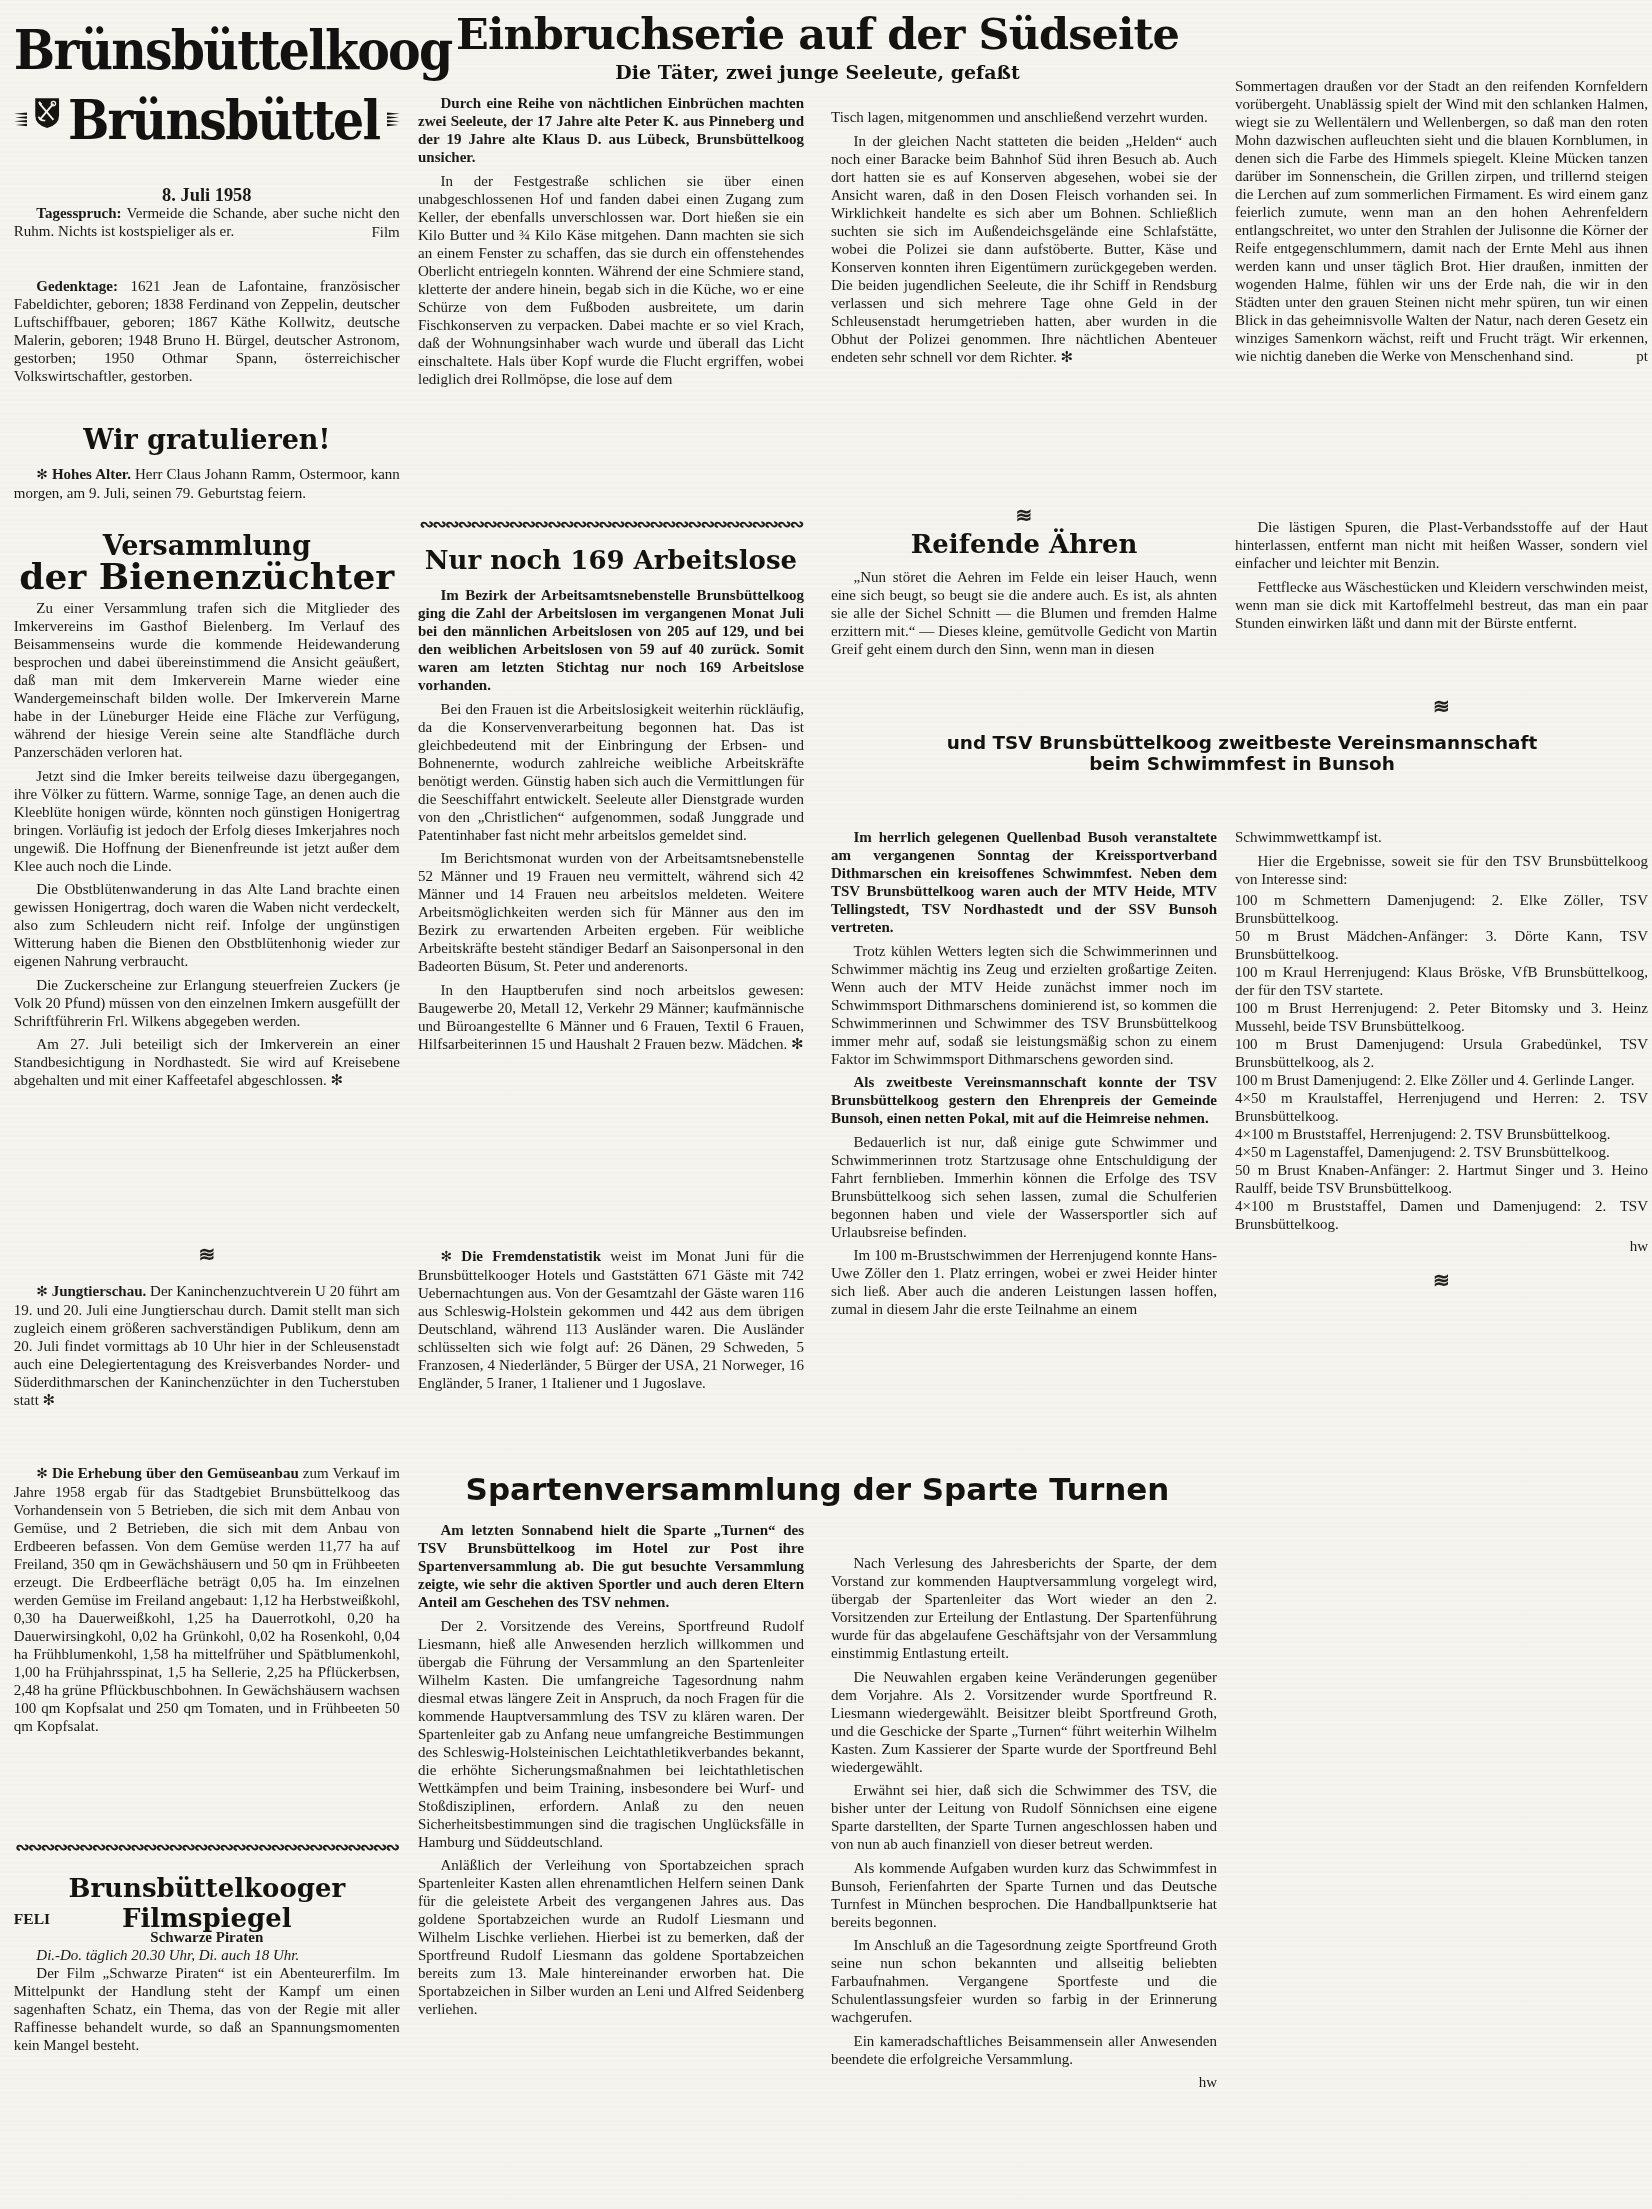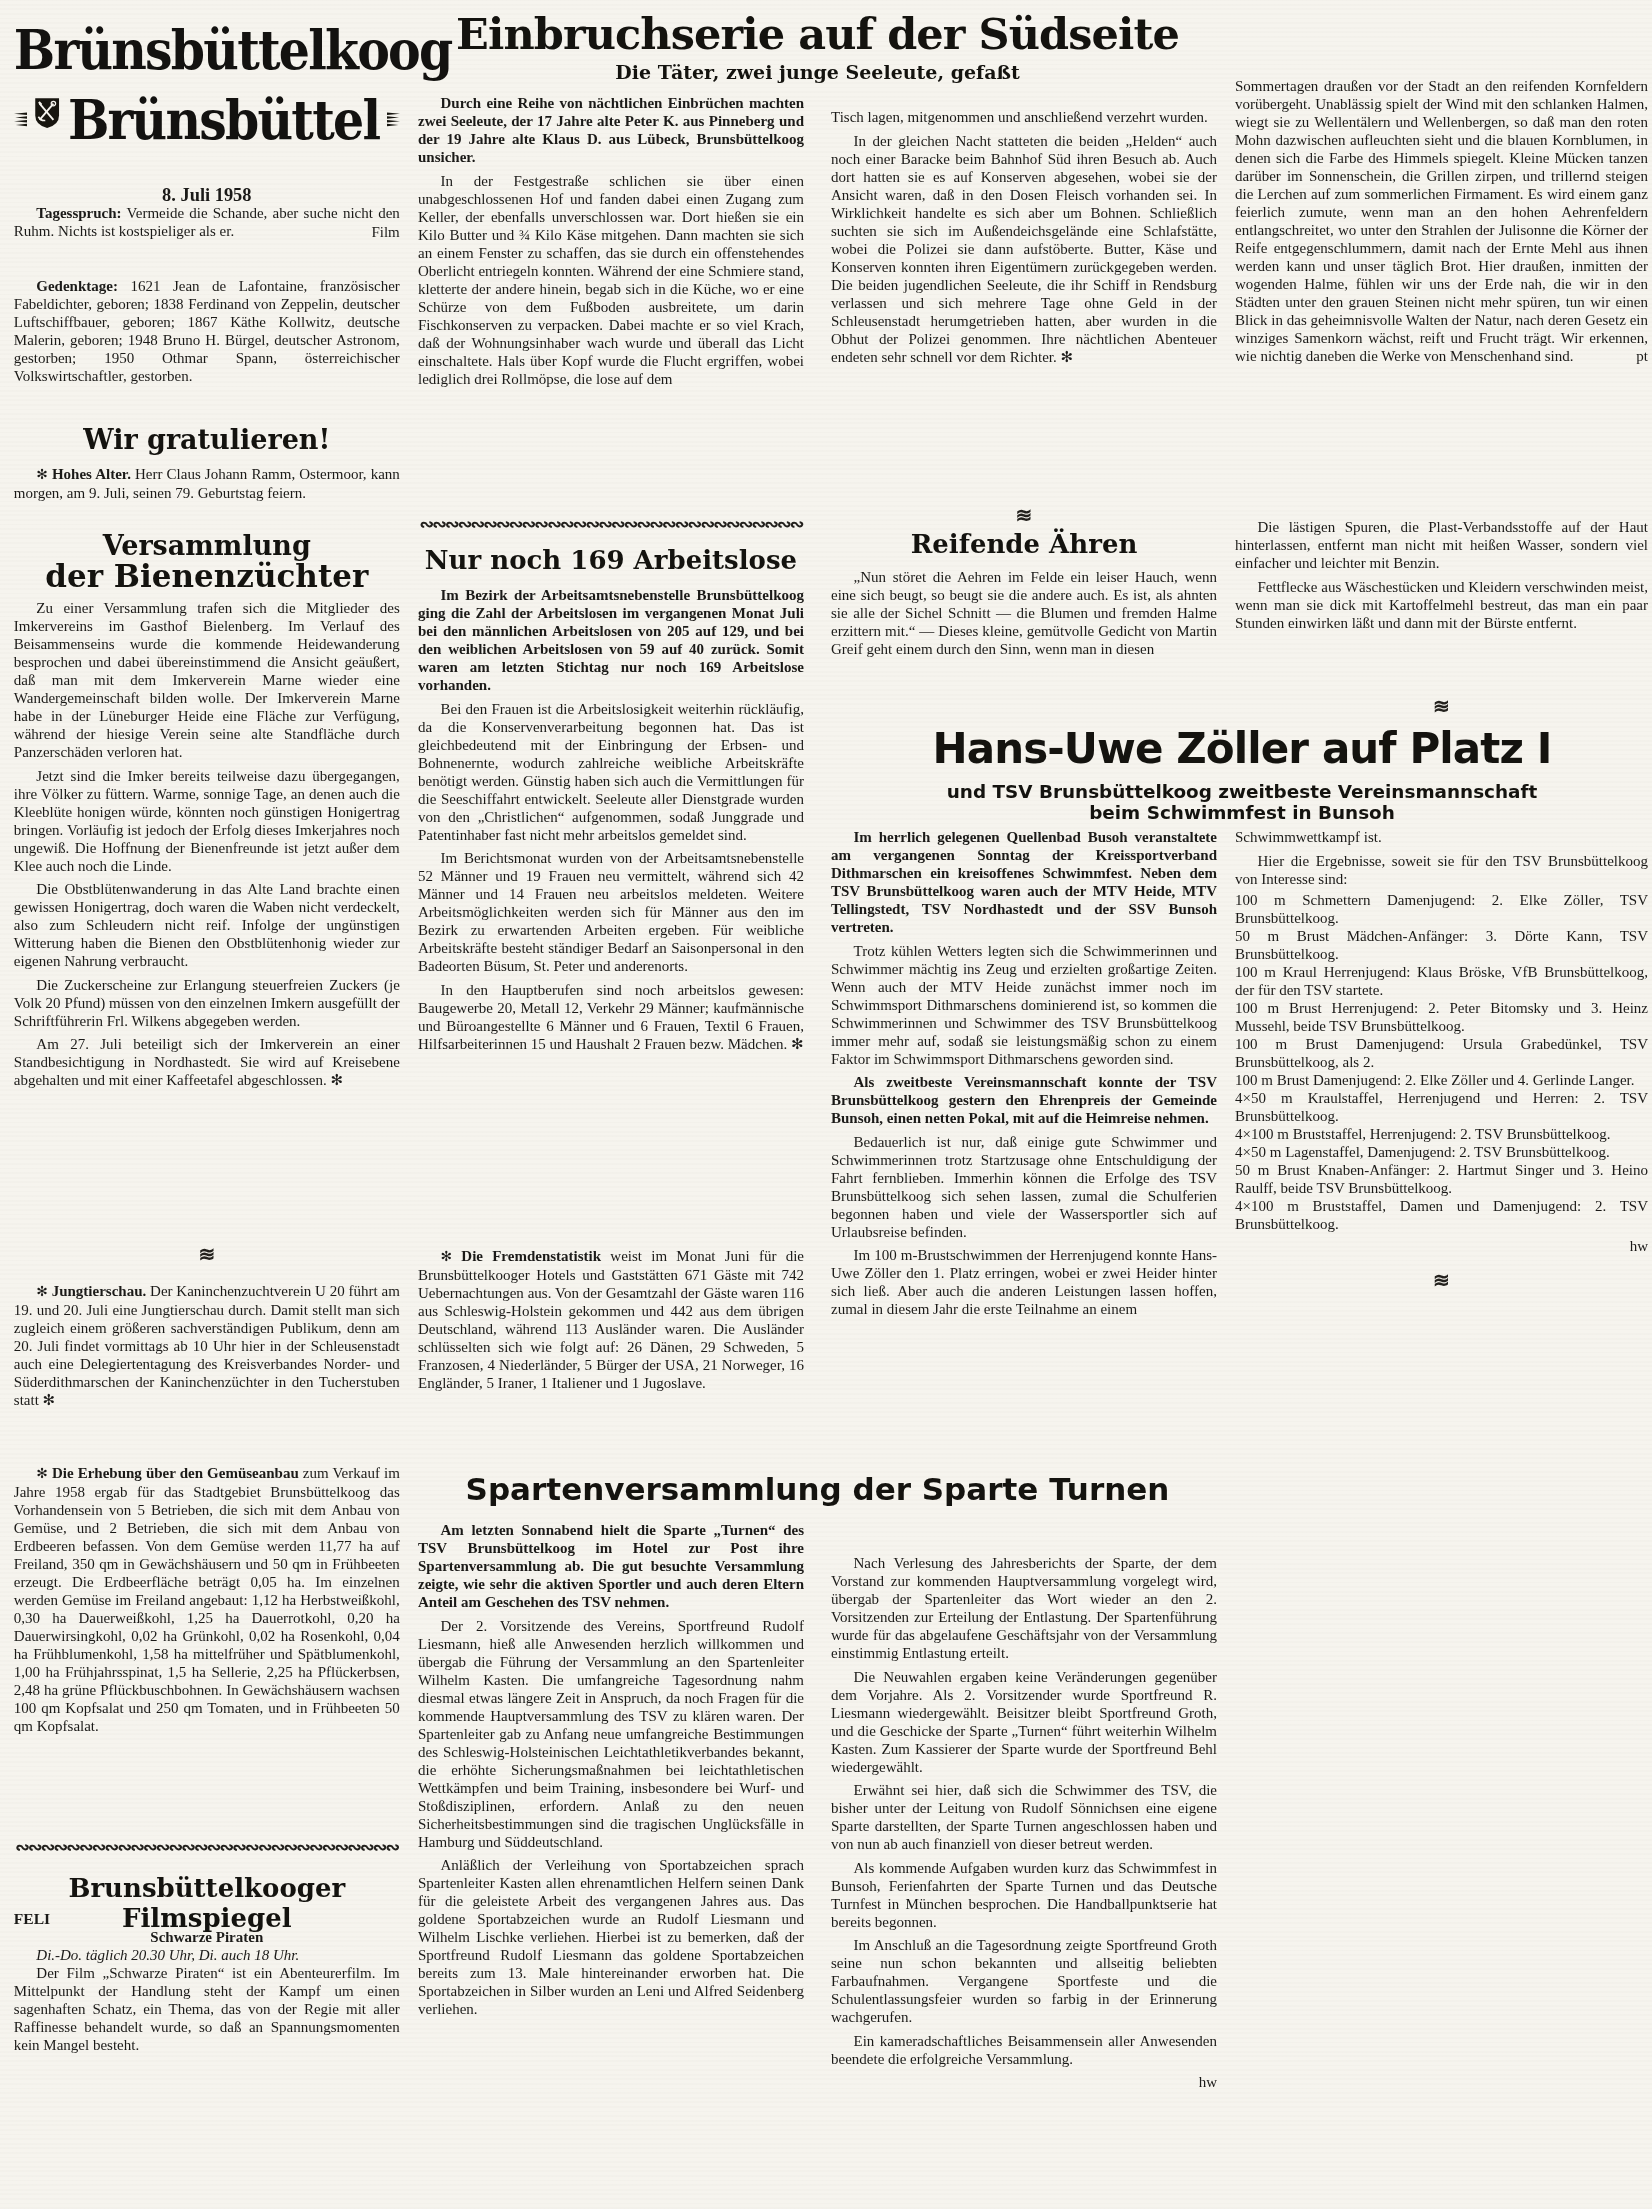--- a/index.html
+++ b/index.html
@@ -69,21 +69,21 @@
   </div>
 
   <h2 class="blk h-serif" style="left:13.8px;top:424px;width:386px;font-size:27px;">Wir gratulieren!</h2>
 
   <div class="blk" style="left:13.8px;top:465px;width:386px;">
     <p style="margin:0;"><span class="star">✻</span> <b>Hohes Alter.</b> <span>Herr Claus Johann Ramm, Ostermoor, kann morgen, am 9. Juli, seinen 79. Geburtstag feiern.</span></p>
   </div>
 
   <div class="blk" style="left:13.8px;top:531px;width:386px;">
     <h2 class="h-serif" style="font-size:27px;line-height:30px;">Versammlung</h2>
-    <h2 class="h-serif" style="font-size:31px;line-height:30px;">der Bienenzüchter</h2>
+    <h2 class="h-serif" style="font-size:36px;line-height:30px;">der Bienenzüchter</h2>
   </div>
 
   <div class="blk" style="left:13.8px;top:599px;width:386px;">
     <p>Zu einer Versammlung trafen sich die Mitglieder des Imkervereins im Gasthof Bielenberg. Im Verlauf des Beisammenseins wurde die kommende Heidewanderung besprochen und dabei übereinstimmend die Ansicht geäußert, daß man mit dem Imkerverein Marne wieder eine Wandergemeinschaft bilden wolle. Der Imkerverein Marne habe in der Lüneburger Heide eine Fläche zur Verfügung, während der hiesige Verein seine alte Standfläche durch Panzerschäden verloren hat.</p>
     <p>Jetzt sind die Imker bereits teilweise dazu übergegangen, ihre Völker zu füttern. Warme, sonnige Tage, an denen auch die Kleeblüte honigen würde, könnten noch günstigen Honigertrag bringen. Vorläufig ist jedoch der Erfolg dieses Imkerjahres noch ungewiß. Die Hoffnung der Bienenfreunde ist jetzt außer dem Klee auch noch die Linde.</p>
     <p>Die Obstblütenwanderung in das Alte Land brachte einen gewissen Honigertrag, doch waren die Waben nicht verdeckelt, also zum Schleudern nicht reif. Infolge der ungünstigen Witterung haben die Bienen den Obstblütenhonig wieder zur eigenen Nahrung verbraucht.</p>
     <p>Die Zuckerscheine zur Erlangung steuerfreien Zuckers (je Volk 20 Pfund) müssen von den einzelnen Imkern ausgefüllt der Schriftführerin Frl. Wilkens abgegeben werden.</p>
     <p>Am 27. Juli beteiligt sich der Imkerverein an einer Standbesichtigung in Nordhastedt. Sie wird auf Kreisebene abgehalten und mit einer Kaffeetafel abgeschlossen.  ✻</p>
   </div>
 
@@ -146,21 +146,20 @@
 
   <div class="blk wave" style="left:831px;top:503px;width:386px;">≋</div>
 
   <h2 class="blk h-serif" style="left:831px;top:529px;width:386px;font-size:26px;">Reifende Ähren</h2>
 
   <div class="blk" style="left:831px;top:568px;width:386px;">
     <p>„Nun störet die Aehren im Felde ein leiser Hauch, wenn eine sich beugt, so beugt sie die andere auch. Es ist, als ahnten sie alle der Sichel Schnitt — die Blumen und fremden Halme erzittern mit.“ — Dieses kleine, gemütvolle Gedicht von Martin Greif geht einem durch den Sinn, wenn man in diesen</p>
   </div>
 
   <div class="blk" style="left:831px;top:724px;width:822px;">
-    <h1 class="h-sans" style="font-size:42px;letter-spacing:-0.9px;">Hans-Uwe Zöller auf Platz I</h1>
     <h3 class="h-sans" style="font-size:18.4px;margin-top:8px;">und TSV Brunsbüttelkoog zweitbeste Vereinsmannschaft</h3>
     <h3 class="h-sans" style="font-size:18.4px;">beim Schwimmfest in Bunsoh</h3>
   </div>
 
   <div class="blk" style="left:831px;top:828px;width:386px;">
     <p class="bold">Im herrlich gelegenen Quellenbad Busoh veranstaltete am vergangenen Sonntag der Kreissportverband Dithmarschen ein kreisoffenes Schwimmfest. Neben dem TSV Brunsbüttelkoog waren auch der MTV Heide, MTV Tellingstedt, TSV Nordhastedt und der SSV Bunsoh vertreten.</p>
     <p>Trotz kühlen Wetters legten sich die Schwimmerinnen und Schwimmer mächtig ins Zeug und erzielten großartige Zeiten. Wenn auch der MTV Heide zunächst immer noch im Schwimmsport Dithmarschens dominierend ist, so kommen die Schwimmerinnen und Schwimmer des TSV Brunsbüttelkoog immer mehr auf, sodaß sie leistungsmäßig schon zu einem Faktor im Schwimmsport Dithmarschens geworden sind.</p>
     <p class="bold">Als zweitbeste Vereinsmannschaft konnte der TSV Brunsbüttelkoog gestern den Ehrenpreis der Gemeinde Bunsoh, einen netten Pokal, mit auf die Heimreise nehmen.</p>
     <p>Bedauerlich ist nur, daß einige gute Schwimmer und Schwimmerinnen trotz Startzusage ohne Entschuldigung der Fahrt fernblieben. Immerhin können die Erfolge des TSV Brunsbüttelkoog sich sehen lassen, zumal die Schulferien begonnen haben und viele der Wassersportler sich auf Urlaubsreise befinden.</p>
     <p>Im 100 m-Brustschwimmen der Herrenjugend konnte Hans-Uwe Zöller den 1. Platz erringen, wobei er zwei Heider hinter sich ließ. Aber auch die anderen Leistungen lassen hoffen, zumal in diesem Jahr die erste Teilnahme an einem</p>

